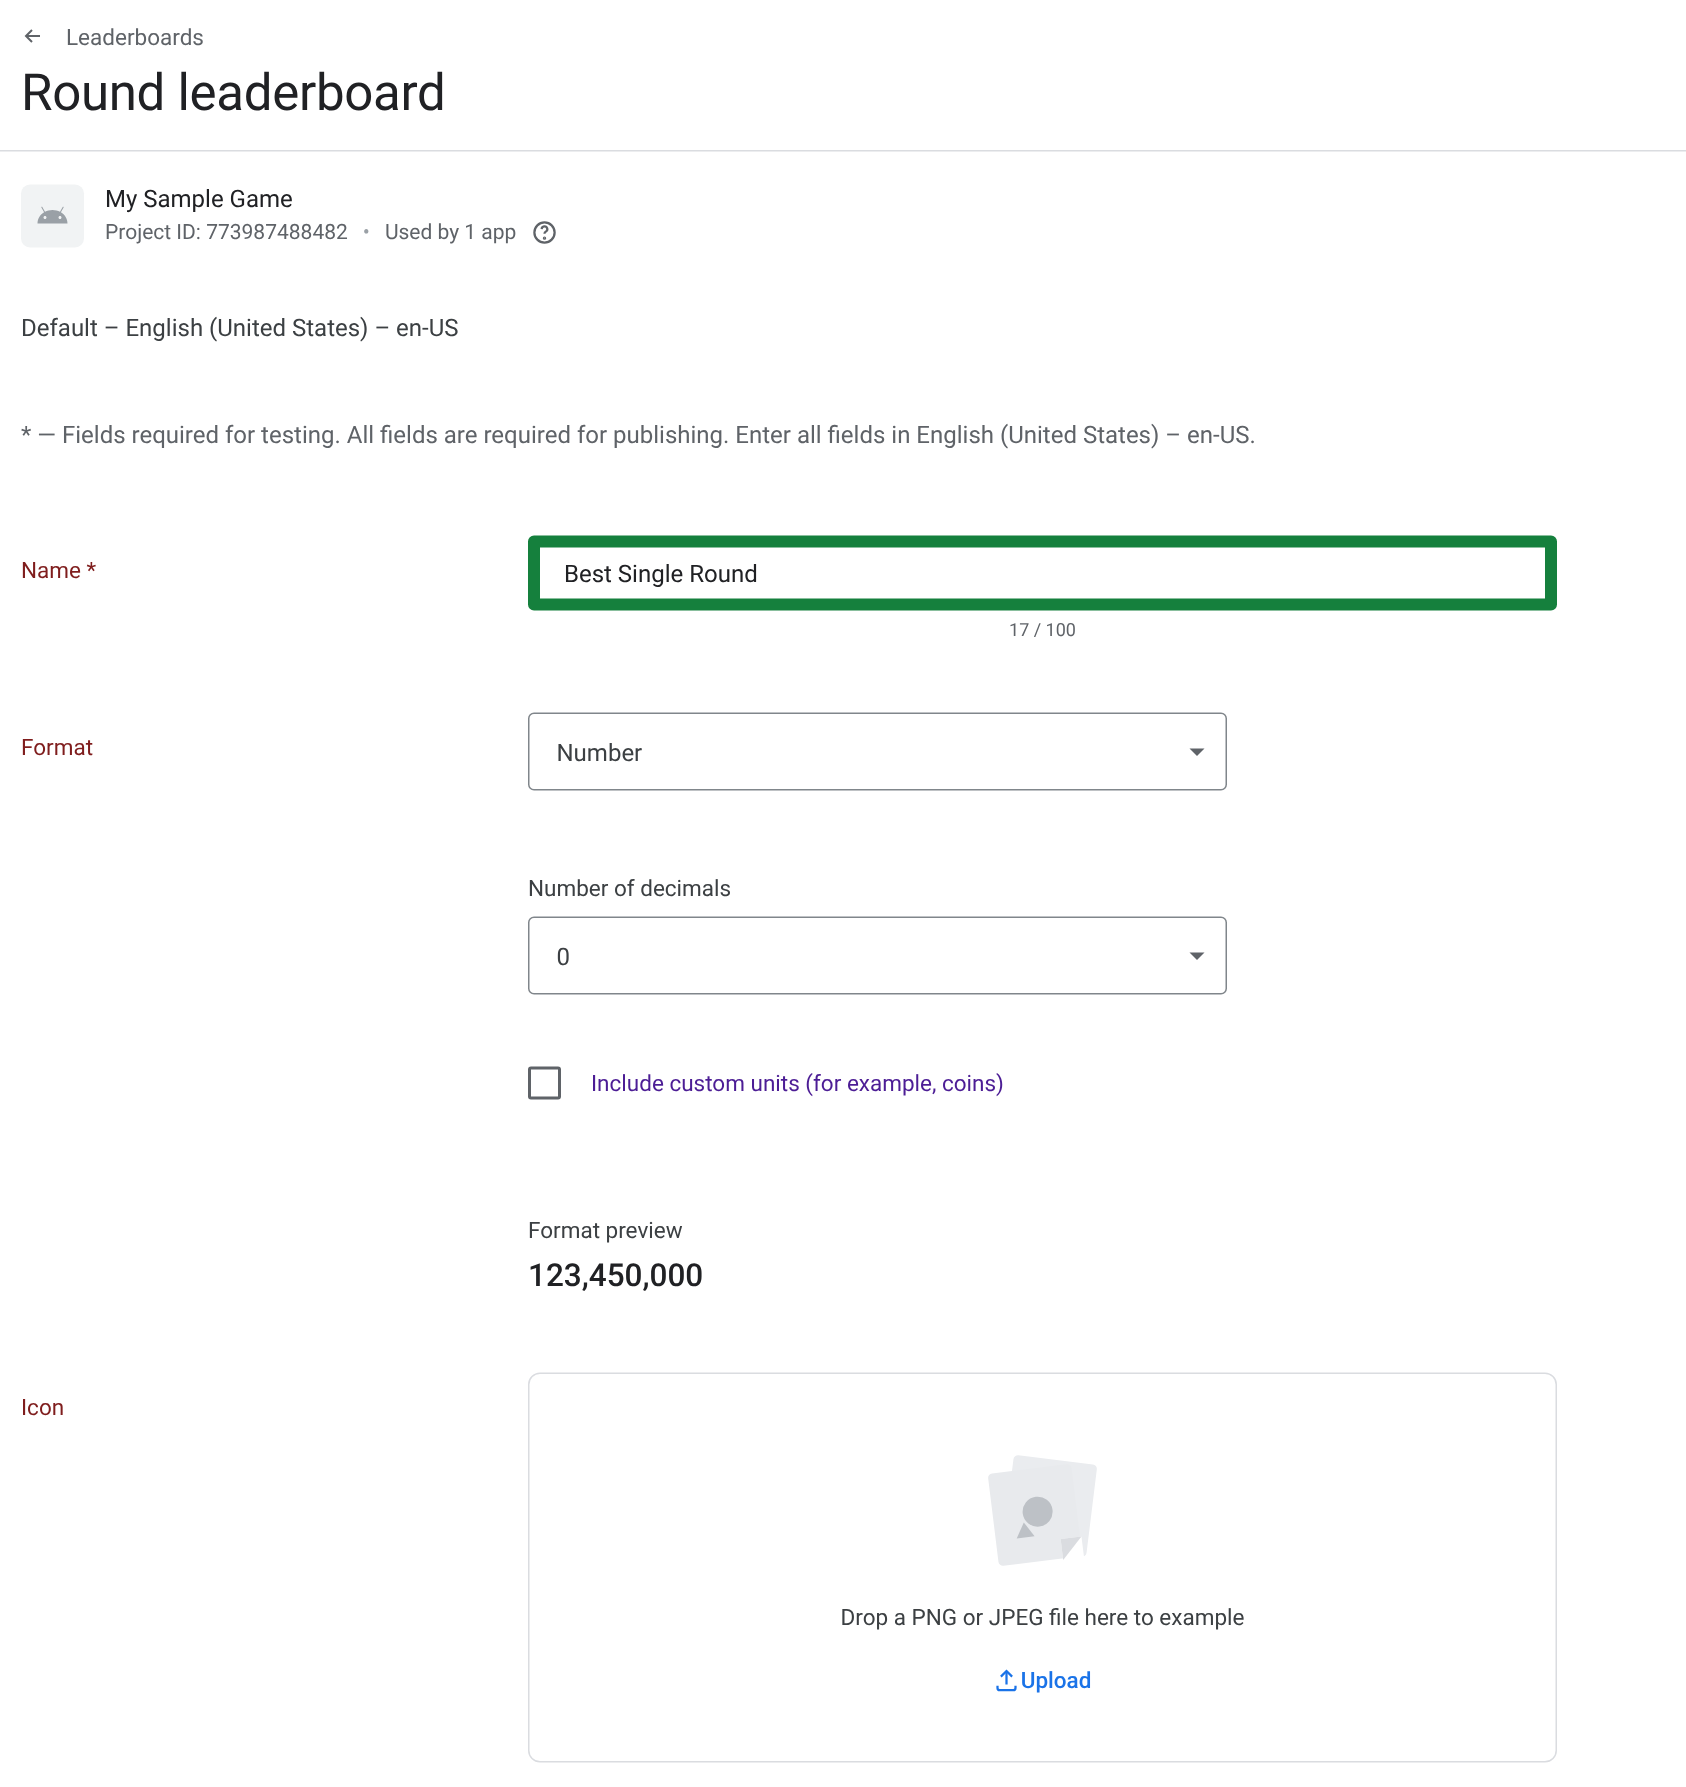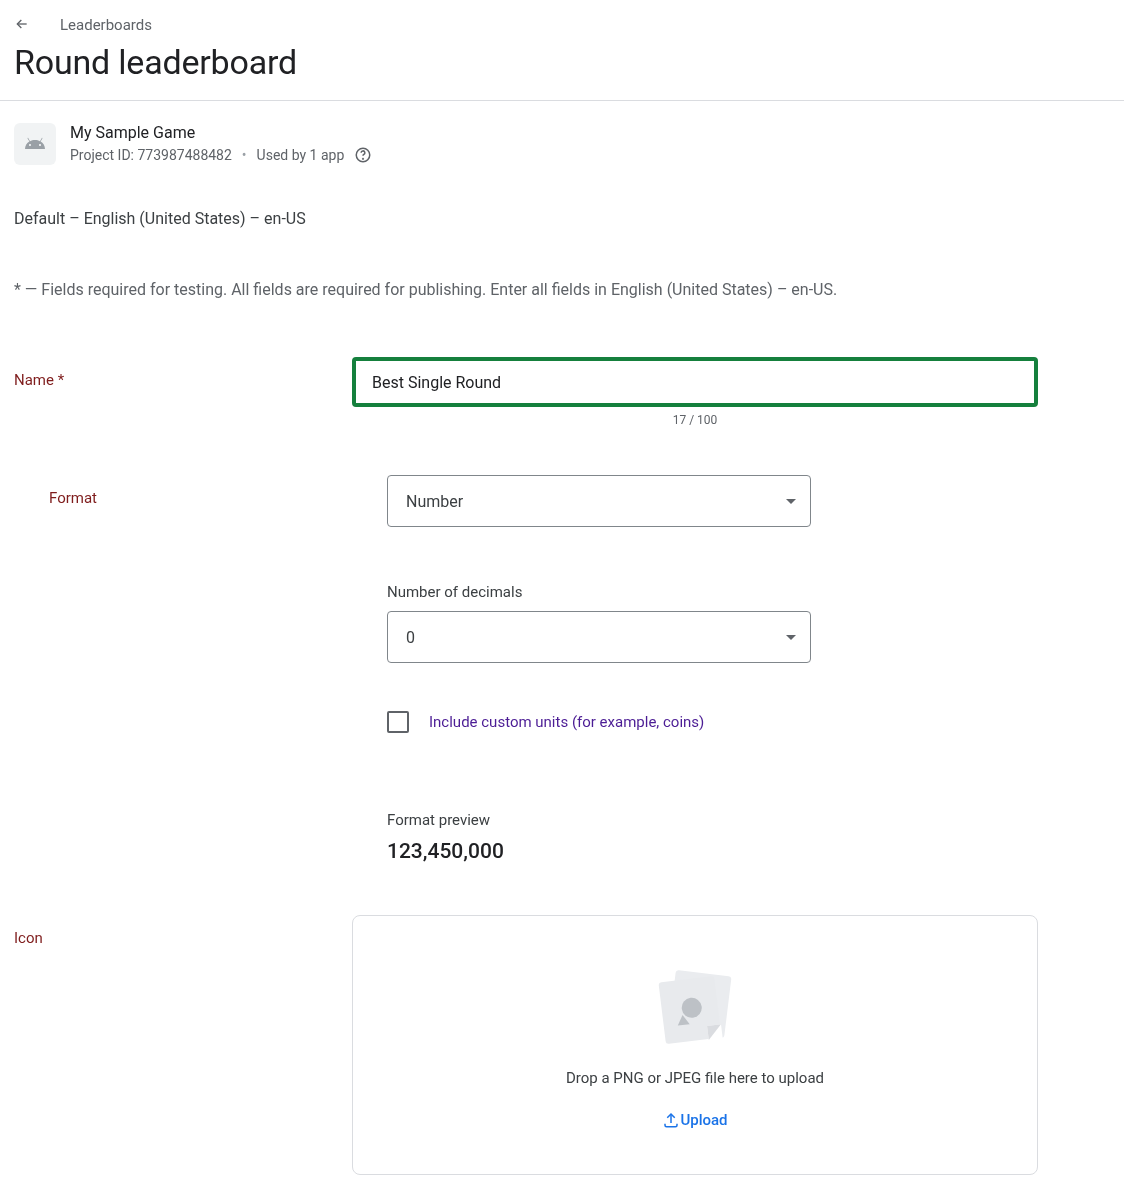--- a/index.html
+++ b/index.html
@@ -12,21 +12,21 @@
       background: #fff;
       color: #202124;
       font-size: 14px;
       width: 1124px;
     }
     .page {
       padding: 16px 14px;
     }
     .breadcrumb {
       display: flex;
-      gap: 30px;
+      gap: 14px;
       margin-bottom: 8px;
     }
     .back-arrow {
       width: 16px;
       height: 16px;
       color: #5f6368;
       cursor: pointer;
     }
     .breadcrumb-text {
       color: #5f6368;
@@ -102,36 +102,36 @@
       font-size: 15px;
       color: #7f1d1d;
     }
     .form-content {
       flex: 1;
       max-width: 686px;
     }
     .text-input {
       width: 100%;
       height: 50px;
-      border: 4px solid #15803d;
+      border: 8px solid #15803d;
       border-radius: 4px;
       padding: 0 16px;
       font-size: 16px;
       color: #202124;
       outline: none;
       font-family: inherit;
     }
     .char-count {
       text-align: center;
       color: #5f6368;
       font-size: 12px;
       margin-top: 6px;
     }
     .select-wrap {
-      width: 424px;
+      width: 466px;
       height: 52px;
       border: 1px solid #80868b;
       border-radius: 4px;
       display: flex;
       align-items: center;
       justify-content: space-between;
       padding: 0 14px 0 18px;
       cursor: pointer;
       background: #fff;
     }
@@ -324,21 +324,21 @@
   <div class="required-note">* — Fields required for testing. All fields are required for publishing. Enter all fields in English (United States) – en-US.</div>
 
   <div class="form-row">
     <div class="form-label">Name  *</div>
     <div class="form-content">
       <input type="text" class="text-input" value="Best Single Round" style="">
       <div class="char-count">17 / 100</div>
     </div>
   </div>
 
-  <div class="form-row format-section" style="margin-top:48px;margin-left:35px;">
+  <div class="form-row format-section" style="margin-top:48px;">
     <div class="form-label">Format</div>
     <div class="form-content">
       <div class="select-wrap">
         <span class="select-value">Number</span>
         <span class="caret-down"></span>
       </div>
 
       <div class="sub-label">Number of decimals</div>
       <div class="select-wrap">
         <span class="select-value">0</span>
@@ -362,21 +362,21 @@
         <div class="dropzone-graphic">
           <div class="page-shape page-back"></div>
           <div class="page-shape page-front">
             <div class="chart-shape">
               <div class="pie-slice"></div>
               <div class="tri"></div>
             </div>
             <div class="page-fold"></div>
           </div>
         </div>
-        <div class="drop-text">Drop a PNG or JPEG file here to upload</div>
+        <div class="drop-text">Drop a PNG or JPEG file here to example</div>
         <button class="upload-btn">
           <svg class="upload-icon" viewBox="0 0 24 24" fill="none" stroke="currentColor" stroke-width="2">
             <path d="M4 17v2a2 2 0 0 0 2 2h12a2 2 0 0 0 2-2v-2"></path>
             <polyline points="7 9 12 4 17 9"></polyline>
             <line x1="12" y1="4" x2="12" y2="16"></line>
           </svg>
           <span>Upload</span>
         </button>
       </div>
     </div>

